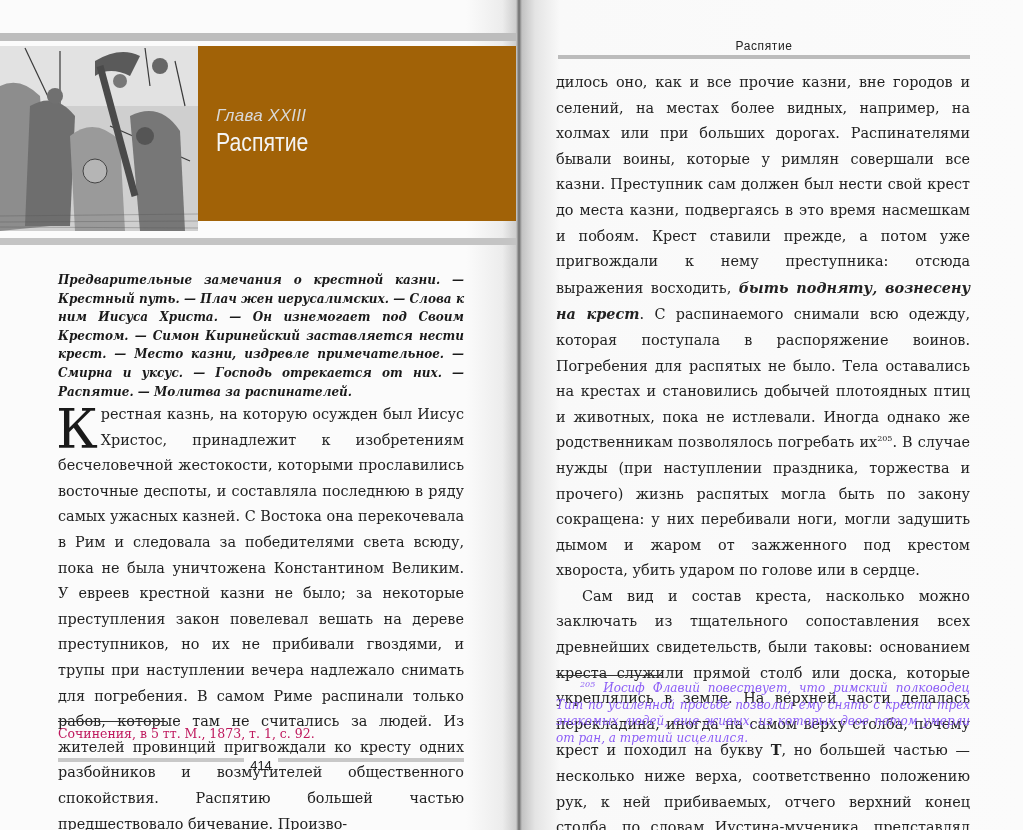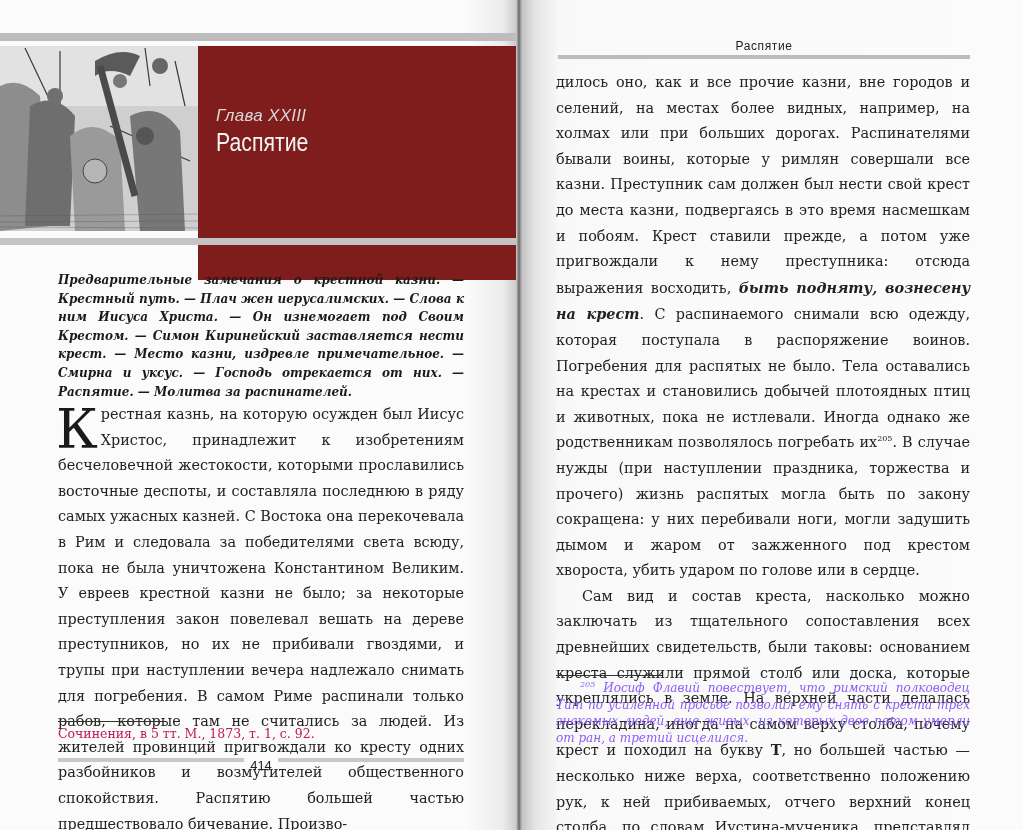--- a/index.html
+++ b/index.html
@@ -18,22 +18,22 @@
   
   .band-top { position: absolute; left: 0; top: 33px; width: 518px; height: 8px; background: #bdbdbd; }
   .band-bottom { position: absolute; left: 0; top: 238px; width: 518px; height: 7px; background: #c4c4c4; }
   .chapter-header { position: absolute; left: 0; top: 46px; width: 518px; height: 185px; }
   .illustration {
     position: absolute; left: 0; top: 0; width: 198px; height: 185px; overflow: hidden;
     background: #d8d8d8;
   }
   .illustration svg { width: 198px; height: 185px; display: block; }
   .title-panel {
-    position: absolute; left: 198px; top: 0; width: 320px; height: 234px;
-    background: #7f1d1d;
+    position: absolute; left: 198px; top: 0; width: 320px; height: 175px;
+    background: #a16207;
   }
   .chapter-number {
     position: absolute; left: 18px; top: 60px;
     font-family: "Liberation Sans", sans-serif; font-style: italic;
     font-size: 17px; color: #d9d9d9; letter-spacing: 0.3px;
   }
   .chapter-title {
     position: absolute; left: 18px; top: 82px;
     font-family: "Liberation Sans", sans-serif;
     font-size: 25px; color: #f4f4f4; transform: scaleX(0.85); transform-origin: left;

